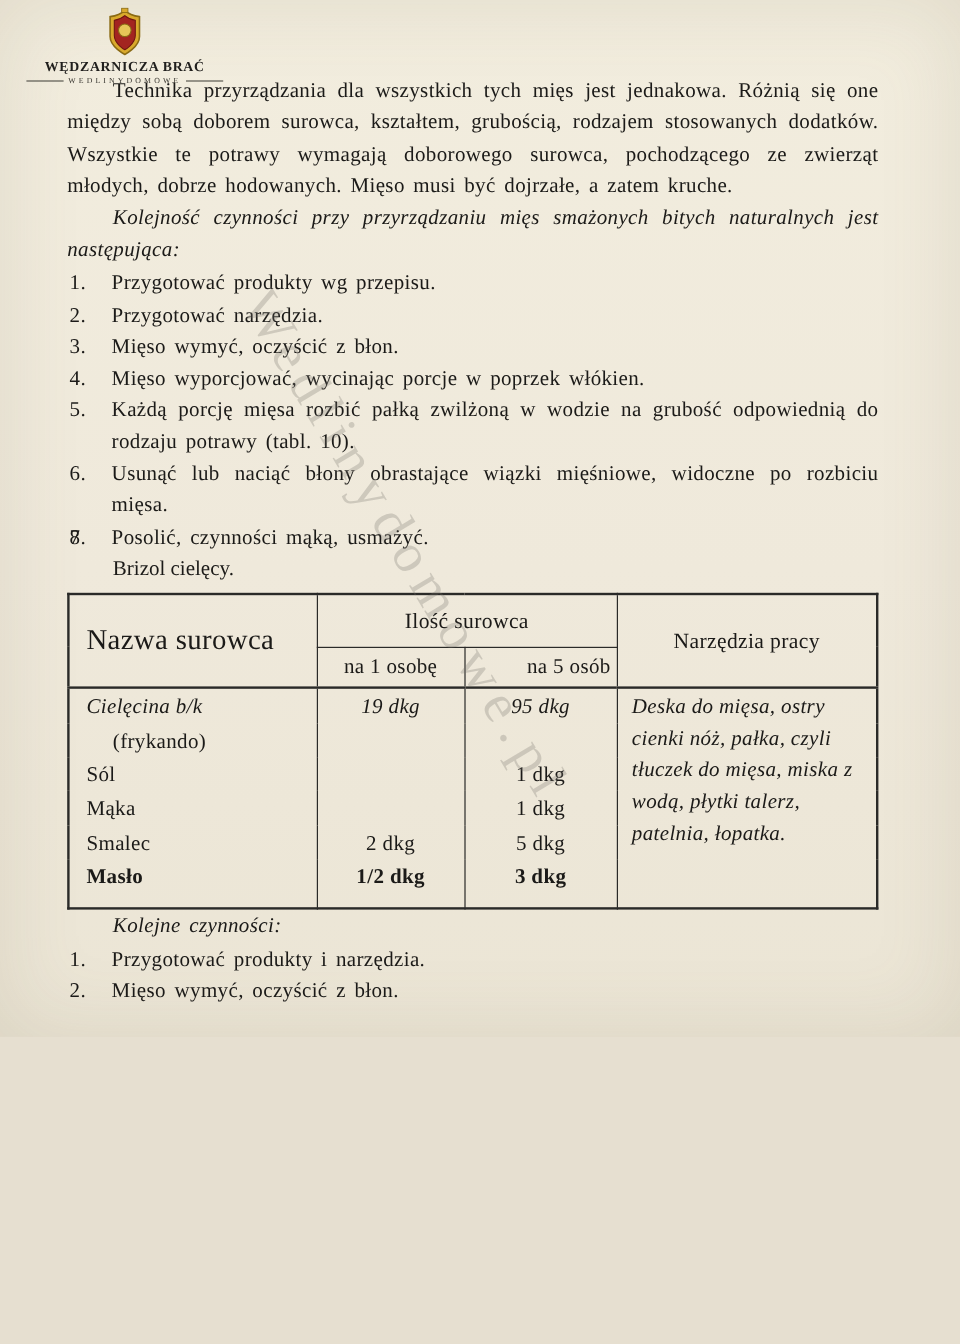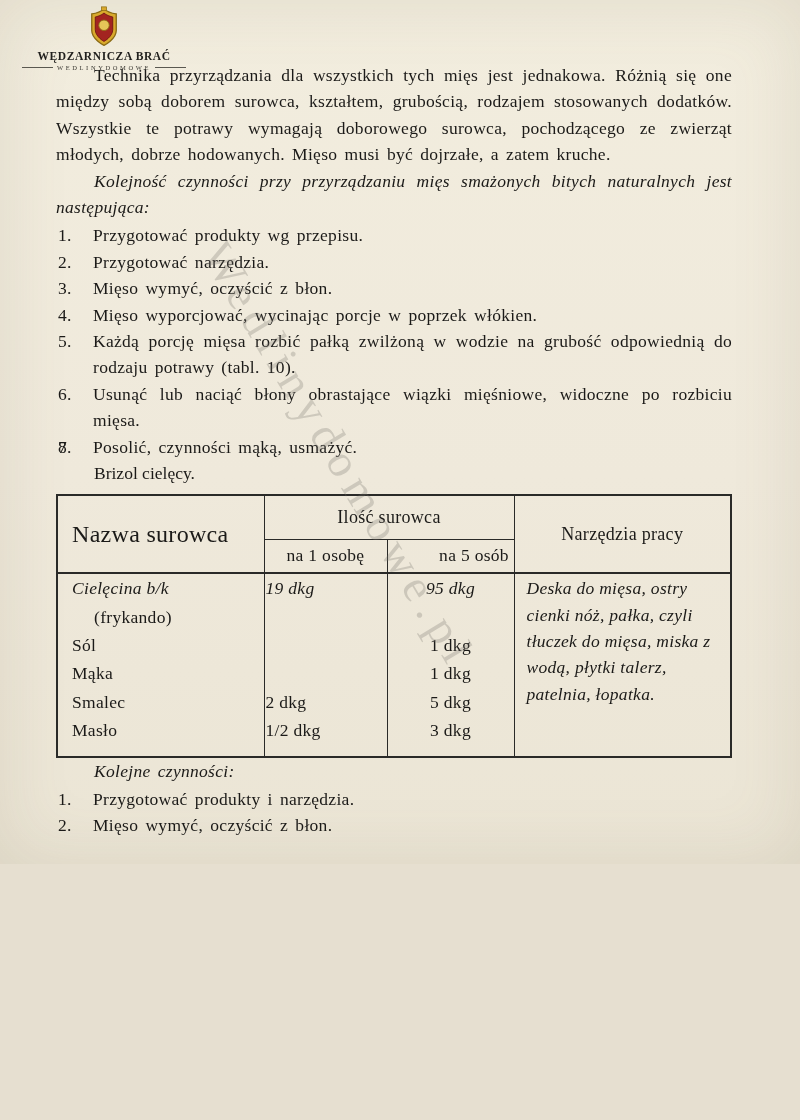--- a/index.html
+++ b/index.html
@@ -35,25 +35,25 @@
   .col-name{width:207px;} .col-p1{width:123px;} .col-p5{width:127px;} .col-tools{width:217px;}
   .ingredients th { font-weight:normal; vertical-align:middle; }
   th.h-name { border-right:1.8px solid #2a2a28; text-align:left; padding-left:14px; font-size:24px; }
   th.h-amount { border-right:1.8px solid #2a2a28; border-bottom:1.4px solid #2a2a28; height:44px; font-size:18px; }
   th.h-p1 { border-right:1.4px solid #2a2a28; height:34px; }
   th.h-p5 { border-right:1.8px solid #2a2a28;padding-left:48px; }
   th.h-tools { font-size:18px;text-align:center; }
   thead tr.hdr2 th, th.h-name, th.h-tools { border-bottom:2.6px solid #2a2a28; }
   .ingredients td { vertical-align:top; line-height:26.4px; }
   td.c-name { border-right:1.8px solid #2a2a28; padding-left:14px; }
-  td.c-p1 { border-right:1.4px solid #2a2a28; text-align:left; }
+  td.c-p1 { border-right:1.4px solid #2a2a28; text-align:center; }
   td.c-p5 { border-right:1.8px solid #2a2a28; text-align:center; }
   td.c-tools { padding:9px 10px 9px 12px; text-align:left; }
   tr.first-body td { padding-top:1px;font-style:italic; }
-  tr.last-body td { padding-bottom:12px; }
+  tr.last-body td { padding-bottom:12px;font-weight:bold; }
   td.name-indent { padding-left:36px; }
 
   .after-block { margin-top:12px; }
 
   .wm-diagonal {
     position:absolute; left:236px; top:232px; transform:rotate(59deg); transform-origin:0 0;
     font-size:46px; letter-spacing:8px; color:rgba(120,115,108,0.28);
     white-space:nowrap; pointer-events:none; z-index:2;
     font-family:"Liberation Serif",serif;
   }

